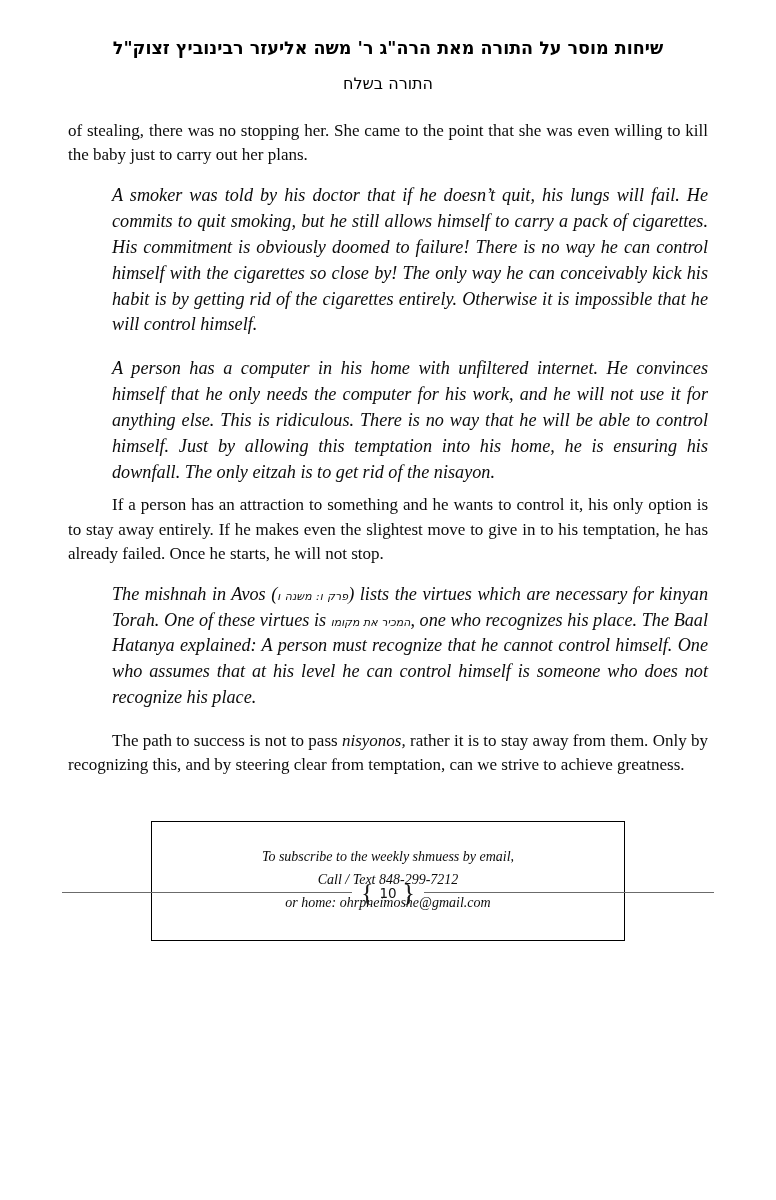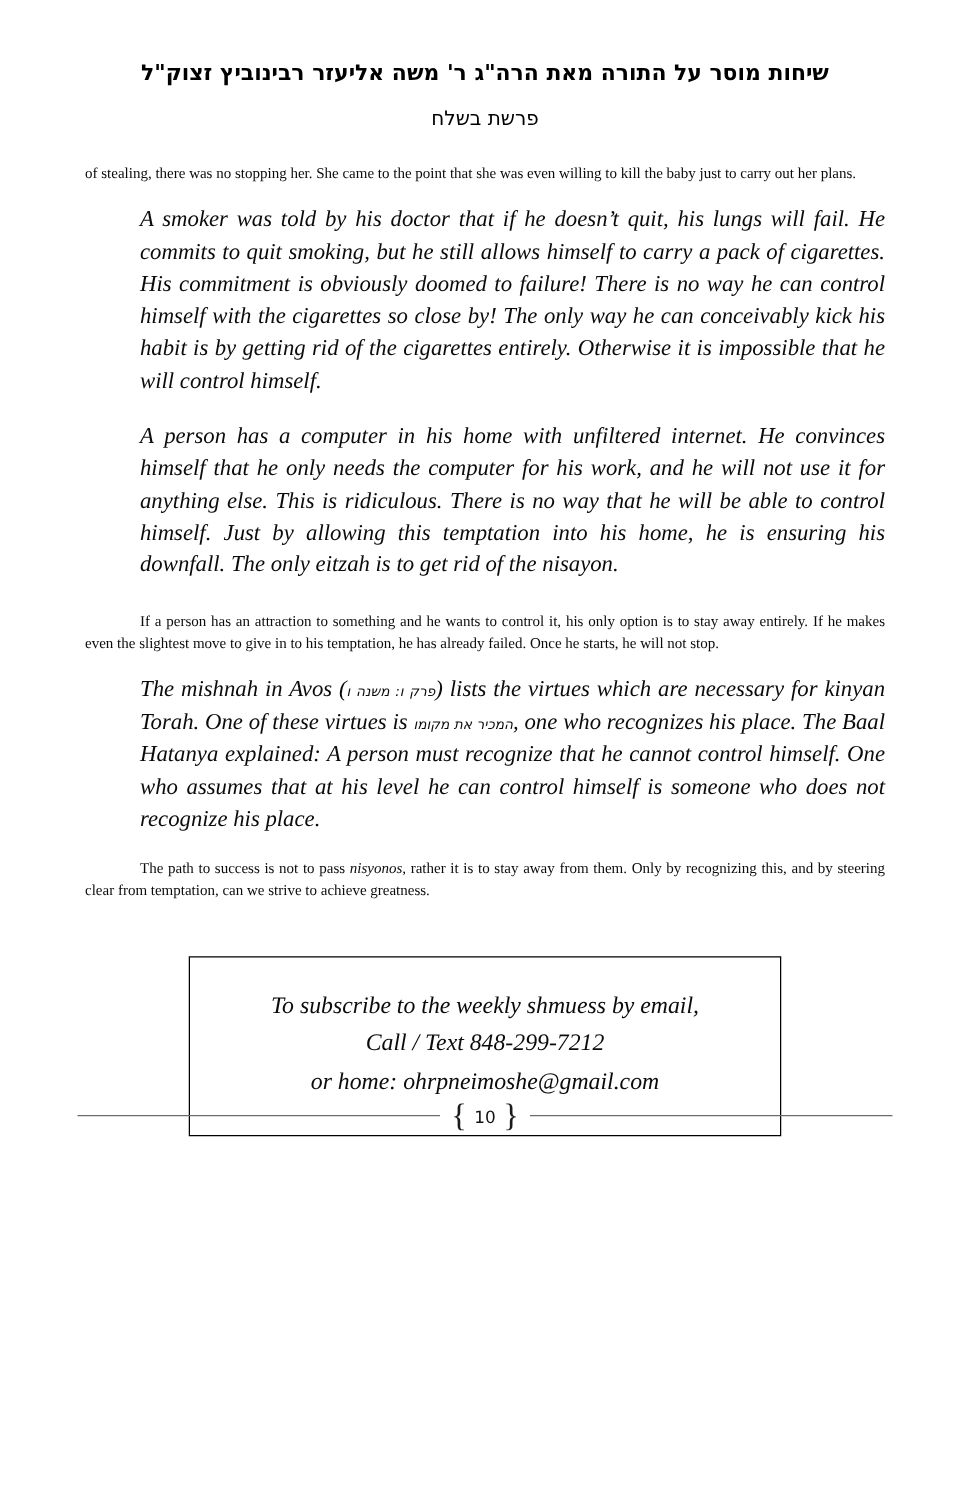--- a/index.html
+++ b/index.html
@@ -12,21 +12,21 @@
     height: 1200px;
     font-family: "Liberation Serif", "DejaVu Serif", serif;
     color: #0b0b0b;
     position: relative;
     overflow: hidden;
   }
   .page {
     width: 776px;
     height: 940px;
     box-sizing: border-box;
-    padding: 11px;
+    padding: 0;
     position: relative;
   }
   .header {
     text-align: center;
     padding-top: 38px;
   }
   .header-title {
     font-family: "DejaVu Sans", "Liberation Sans", sans-serif;
     font-size: 17.5px;
     font-weight: bold;
@@ -46,59 +46,59 @@
   }
   .content {
     margin: 0 auto;
     width: 640px;
     padding-top: 26px;
   }
   p {
     margin: 0 0 0 0;
     text-align: justify;
     text-justify: inter-word;
-    font-size: 12px;
+    font-size: 17px;
     line-height: 1.42;
   }
   .body-para {
     margin-bottom: 16px;
   }
   .indent {
     text-indent: 44px;
   }
   .quote {
     font-style: italic;
     margin: 0 0 18px 44px;
     width: 596px;
     text-align: justify;
     font-size: 18.2px;
     line-height: 1.42;
   }
   .quote:last-child { margin-bottom: 0; font-family: Liberation Serif, serif; }
   .quote-block {
     margin-top: 4px;
-    margin-bottom: 24px;
+    margin-bottom: 8px;
   }
   .heb {
     font-family: "DejaVu Sans", "Liberation Sans", sans-serif;
     direction: rtl;
     unicode-bidi: embed;
     font-size: 11px;
     font-style: italic;
   }
   .notice-box {
     width: 452px;
     margin: 44px auto 0 auto;
     border: 1px solid #000;
     padding: 24px 10px 26px 10px;
     text-align: center;
   }
   .notice-line {
     font-style: italic;
-    font-size: 19px;
+    font-size: 14px;
     line-height: 1.62;
   }
   .footer {
     position: absolute;
     left: 0;
     right: 0;
     bottom: 28px;
     height: 40px;
   }
   .footer-rule {
@@ -130,21 +130,21 @@
     color: #111;
   }
 </style>
 </head>
 <body>
 
 <div class="page">
 
   <div class="header">
     <div class="header-title">שיחות מוסר על התורה מאת הרה"ג ר' משה אליעזר רבינוביץ זצוק"ל</div>
-    <div class="header-sub">פרשת בשלח</div>
+    <div class="header-sub">התורה בשלח</div>
   </div>
 
   <div class="content">
 
     <p class="body-para">of stealing, there was no stopping her. She came to the point that she was even willing to kill the baby just to carry out her plans.</p>
 
     <div class="quote-block">
       <p class="quote">A smoker was told by his doctor that if he doesn’t quit, his lungs will fail. He commits to quit smoking, but he still allows himself to carry a pack of cigarettes. His commitment is obviously doomed to failure! There is no way he can control himself with the cigarettes so close by! The only way he can conceivably kick his habit is by getting rid of the cigarettes entirely. Otherwise it is impossible that he will control himself.</p>
       <p class="quote">A person has a computer in his home with unfiltered internet. He convinces himself that he only needs the computer for his work, and he will not use it for anything else. This is ridiculous. There is no way that he will be able to control himself. Just by allowing this temptation into his home, he is ensuring his downfall. The only eitzah is to get rid of the nisayon.</p>
     </div>

